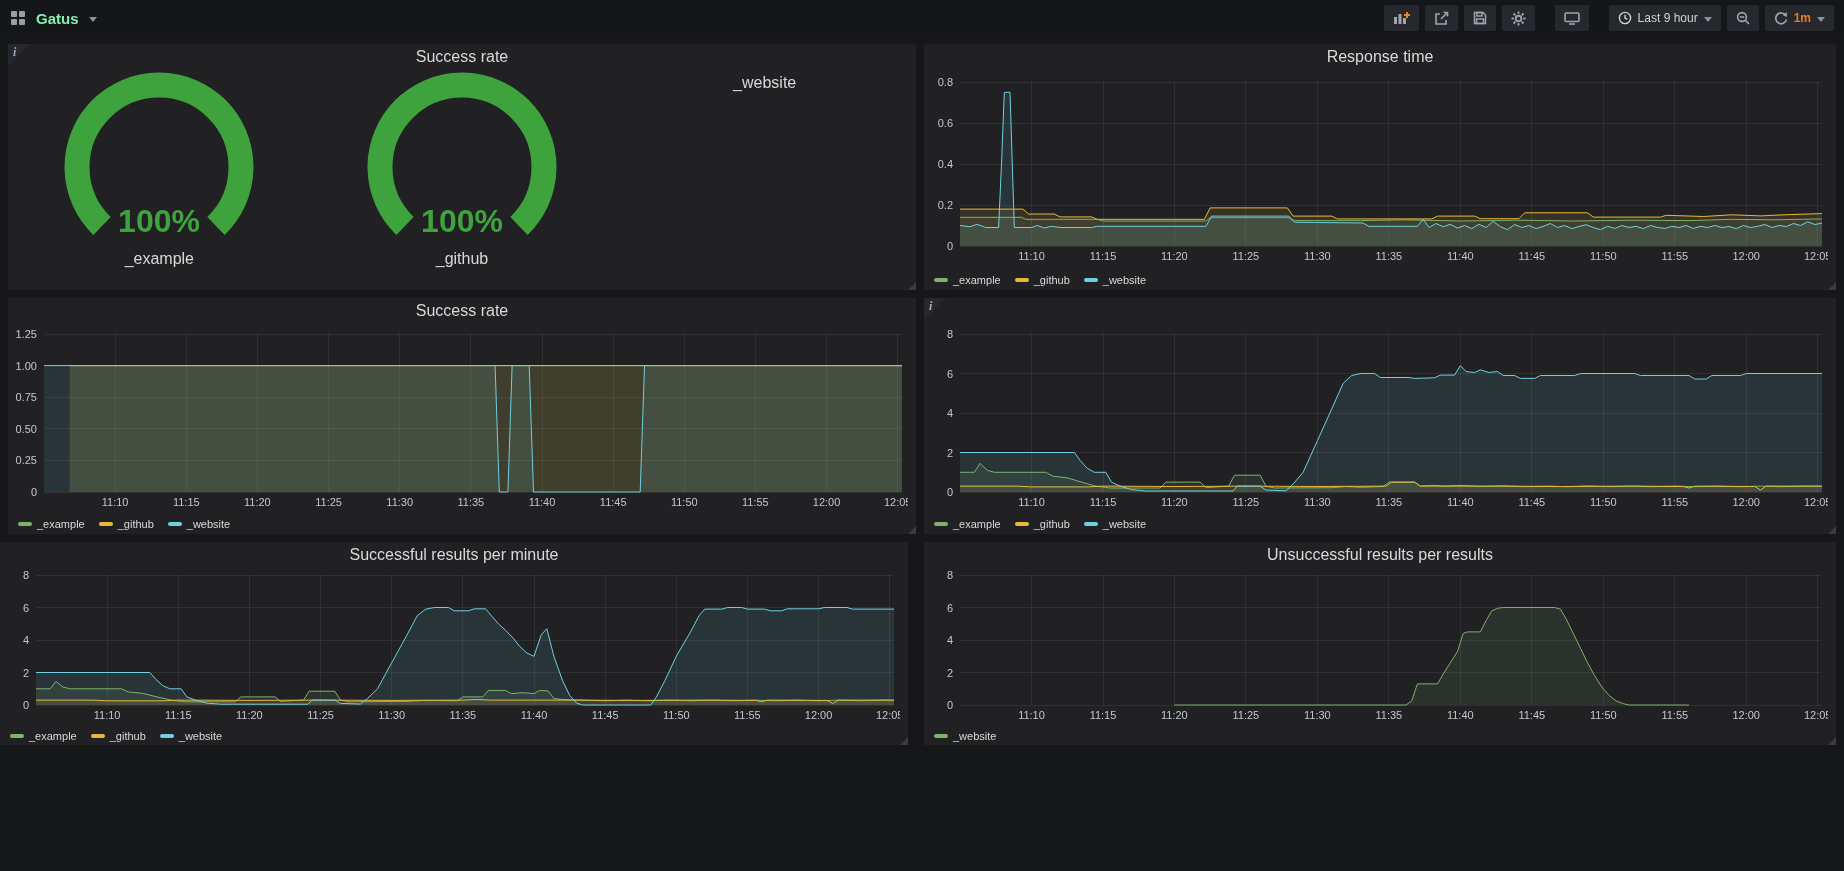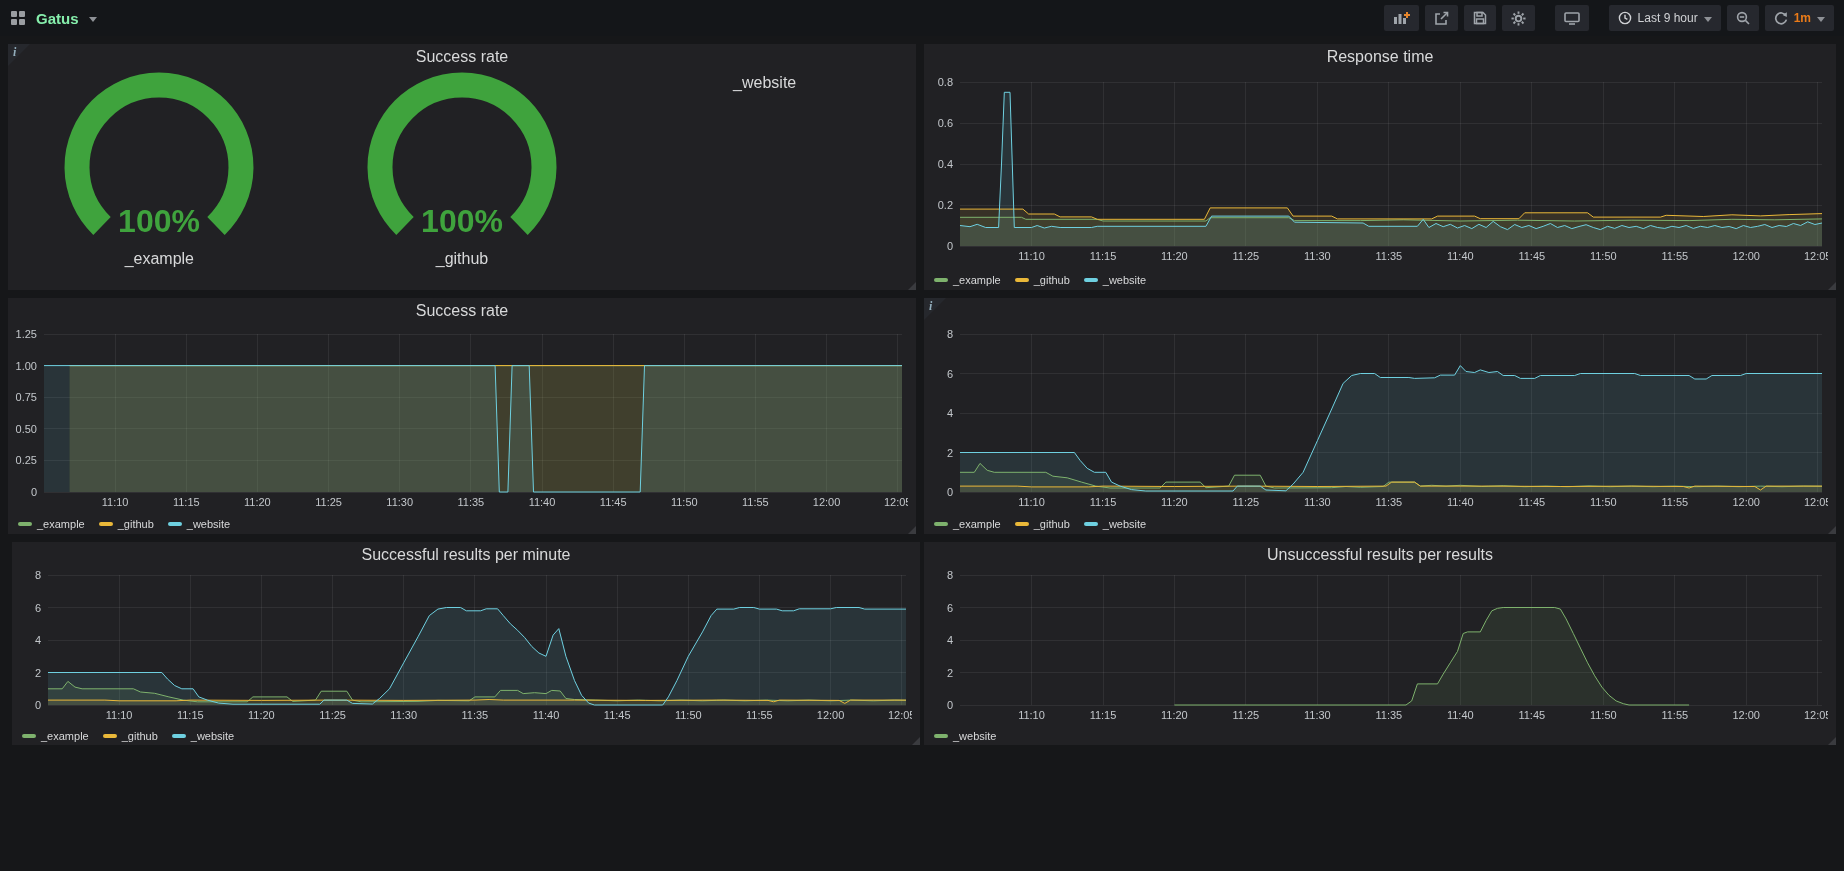--- a/index.html
+++ b/index.html
@@ -361,21 +361,21 @@
         <span>_github</span>
       </span>
       <span class="li">
         <span class="mark" style="background: rgb(110, 208, 224);"></span>
         <span>_website</span>
       </span>
     </div>
   <div class="rsz"></div>
 </div>
 
-<div class="panel" id="p5" style="left:12px;top:542px;width:908px;height:203px">
+<div class="panel" id="p5" style="left:0;top:542px;width:908px;height:203px">
   <div class="ptitle">Successful results per minute</div>
   <div class="chart" style="top:27px;bottom:22px"><svg width="894" height="154">
         <line class="grid" x1="101.1" y1="6" x2="101.1" y2="136"></line>
         <text class="tick" x="101.1" y="150" text-anchor="middle">11:10</text>
         <line class="grid" x1="172.3" y1="6" x2="172.3" y2="136"></line>
         <text class="tick" x="172.3" y="150" text-anchor="middle">11:15</text>
         <line class="grid" x1="243.4" y1="6" x2="243.4" y2="136"></line>
         <text class="tick" x="243.4" y="150" text-anchor="middle">11:20</text>
         <line class="grid" x1="314.6" y1="6" x2="314.6" y2="136"></line>
         <text class="tick" x="314.6" y="150" text-anchor="middle">11:25</text>

